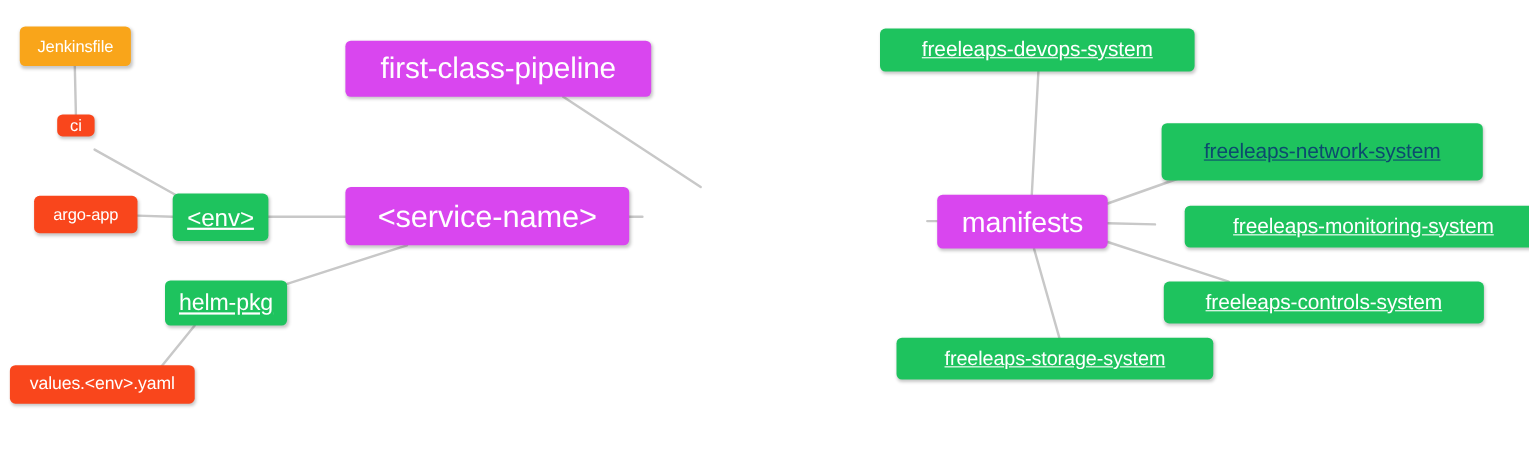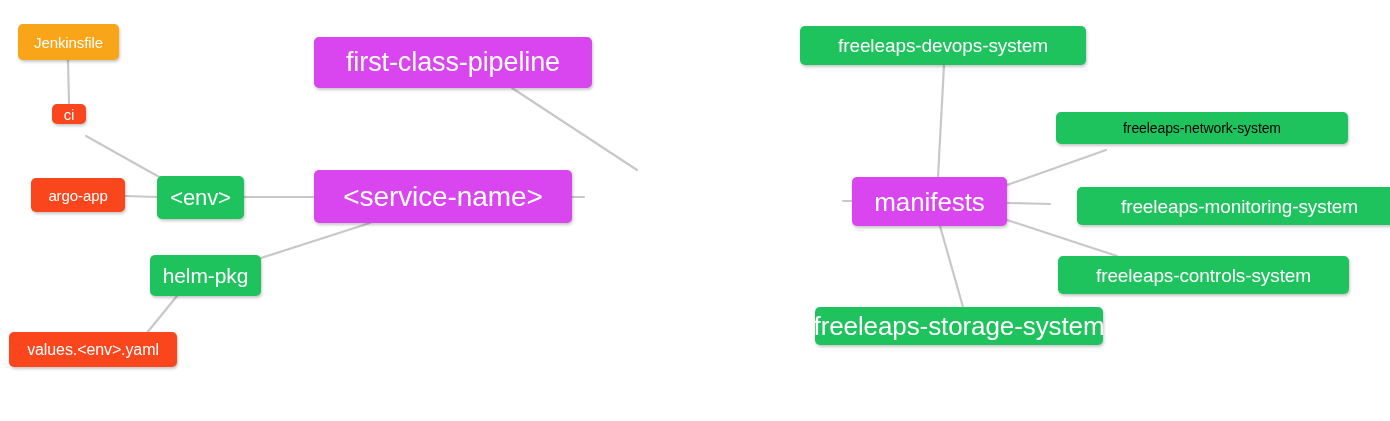--- a/index.html
+++ b/index.html
@@ -34,21 +34,21 @@
     border-radius: 5px;
     color: #ffffff;
     white-space: nowrap;
     line-height: 1;
     letter-spacing: -0.1px;
     box-shadow: 1px 2px 3px rgba(0,0,0,0.22);
     z-index: 2;
   }
   .n-root   { background: #3b3734; }
   .n-blue   { background: #d946ef; }
-  .n-green  { background: #1ec35e; }
+  .n-green  { background: #1ec35e; text-decoration: underline; }
   .n-orange { background: #f9a51a; }
   .n-red    { background: #f9461c; }
 </style>
 </head>
 <body>
 
 <div id="canvas" style="background: rgb(255, 255, 255);">
   <svg id="edges" viewBox="0 0 1390 421" xmlns="http://www.w3.org/2000/svg">
       <line x1="68" y1="60" x2="69" y2="104" stroke="#c8c8c8" stroke-width="2.2" stroke-linecap="round"></line>
       <line x1="86" y1="136" x2="161" y2="178" stroke="#c8c8c8" stroke-width="2.2" stroke-linecap="round"></line>
@@ -88,25 +88,25 @@
     </div>
     <div class="node n-blue" style="left: 314px; top: 170px; width: 258px; height: 53px; font-size: 28px; color: rgb(255, 255, 255);">
       <span>&lt;service-name&gt;</span>
     </div>
     <div class="node n-blue" style="left: 852px; top: 177px; width: 155px; height: 49px; font-size: 26px; color: rgb(255, 255, 255);">
       <span>manifests</span>
     </div>
     <div class="node n-green" style="left: 800px; top: 26px; width: 286px; height: 39px; font-size: 19px; color: rgb(255, 255, 255);">
       <span>freeleaps-devops-system</span>
     </div>
-    <div class="node n-green" style="left: 1056px; top: 112px; width: 292px; height: 32px; font-size: 14px; color: #000000;">
+    <div class="node n-green" style="left: 1056px; top: 112px; width: 292px; height: 52px; font-size: 19px; color: #0c4a6e;">
       <span>freeleaps-network-system</span>
     </div>
     <div class="node n-green" style="left: 1077px; top: 187px; width: 325px; height: 38px; font-size: 19px; color: rgb(255, 255, 255);">
       <span>freeleaps-monitoring-system</span>
     </div>
     <div class="node n-green" style="left: 1058px; top: 256px; width: 291px; height: 38px; font-size: 19px; color: rgb(255, 255, 255);">
       <span>freeleaps-controls-system</span>
     </div>
-    <div class="node n-green" style="left: 815px; top: 307px; width: 288px; height: 38px; font-size: 26px; color: rgb(255, 255, 255);">
+    <div class="node n-green" style="left: 815px; top: 307px; width: 288px; height: 38px; font-size: 18px; color: rgb(255, 255, 255);">
       <span>freeleaps-storage-system</span>
     </div>
   </div>
 
 </body></html>

